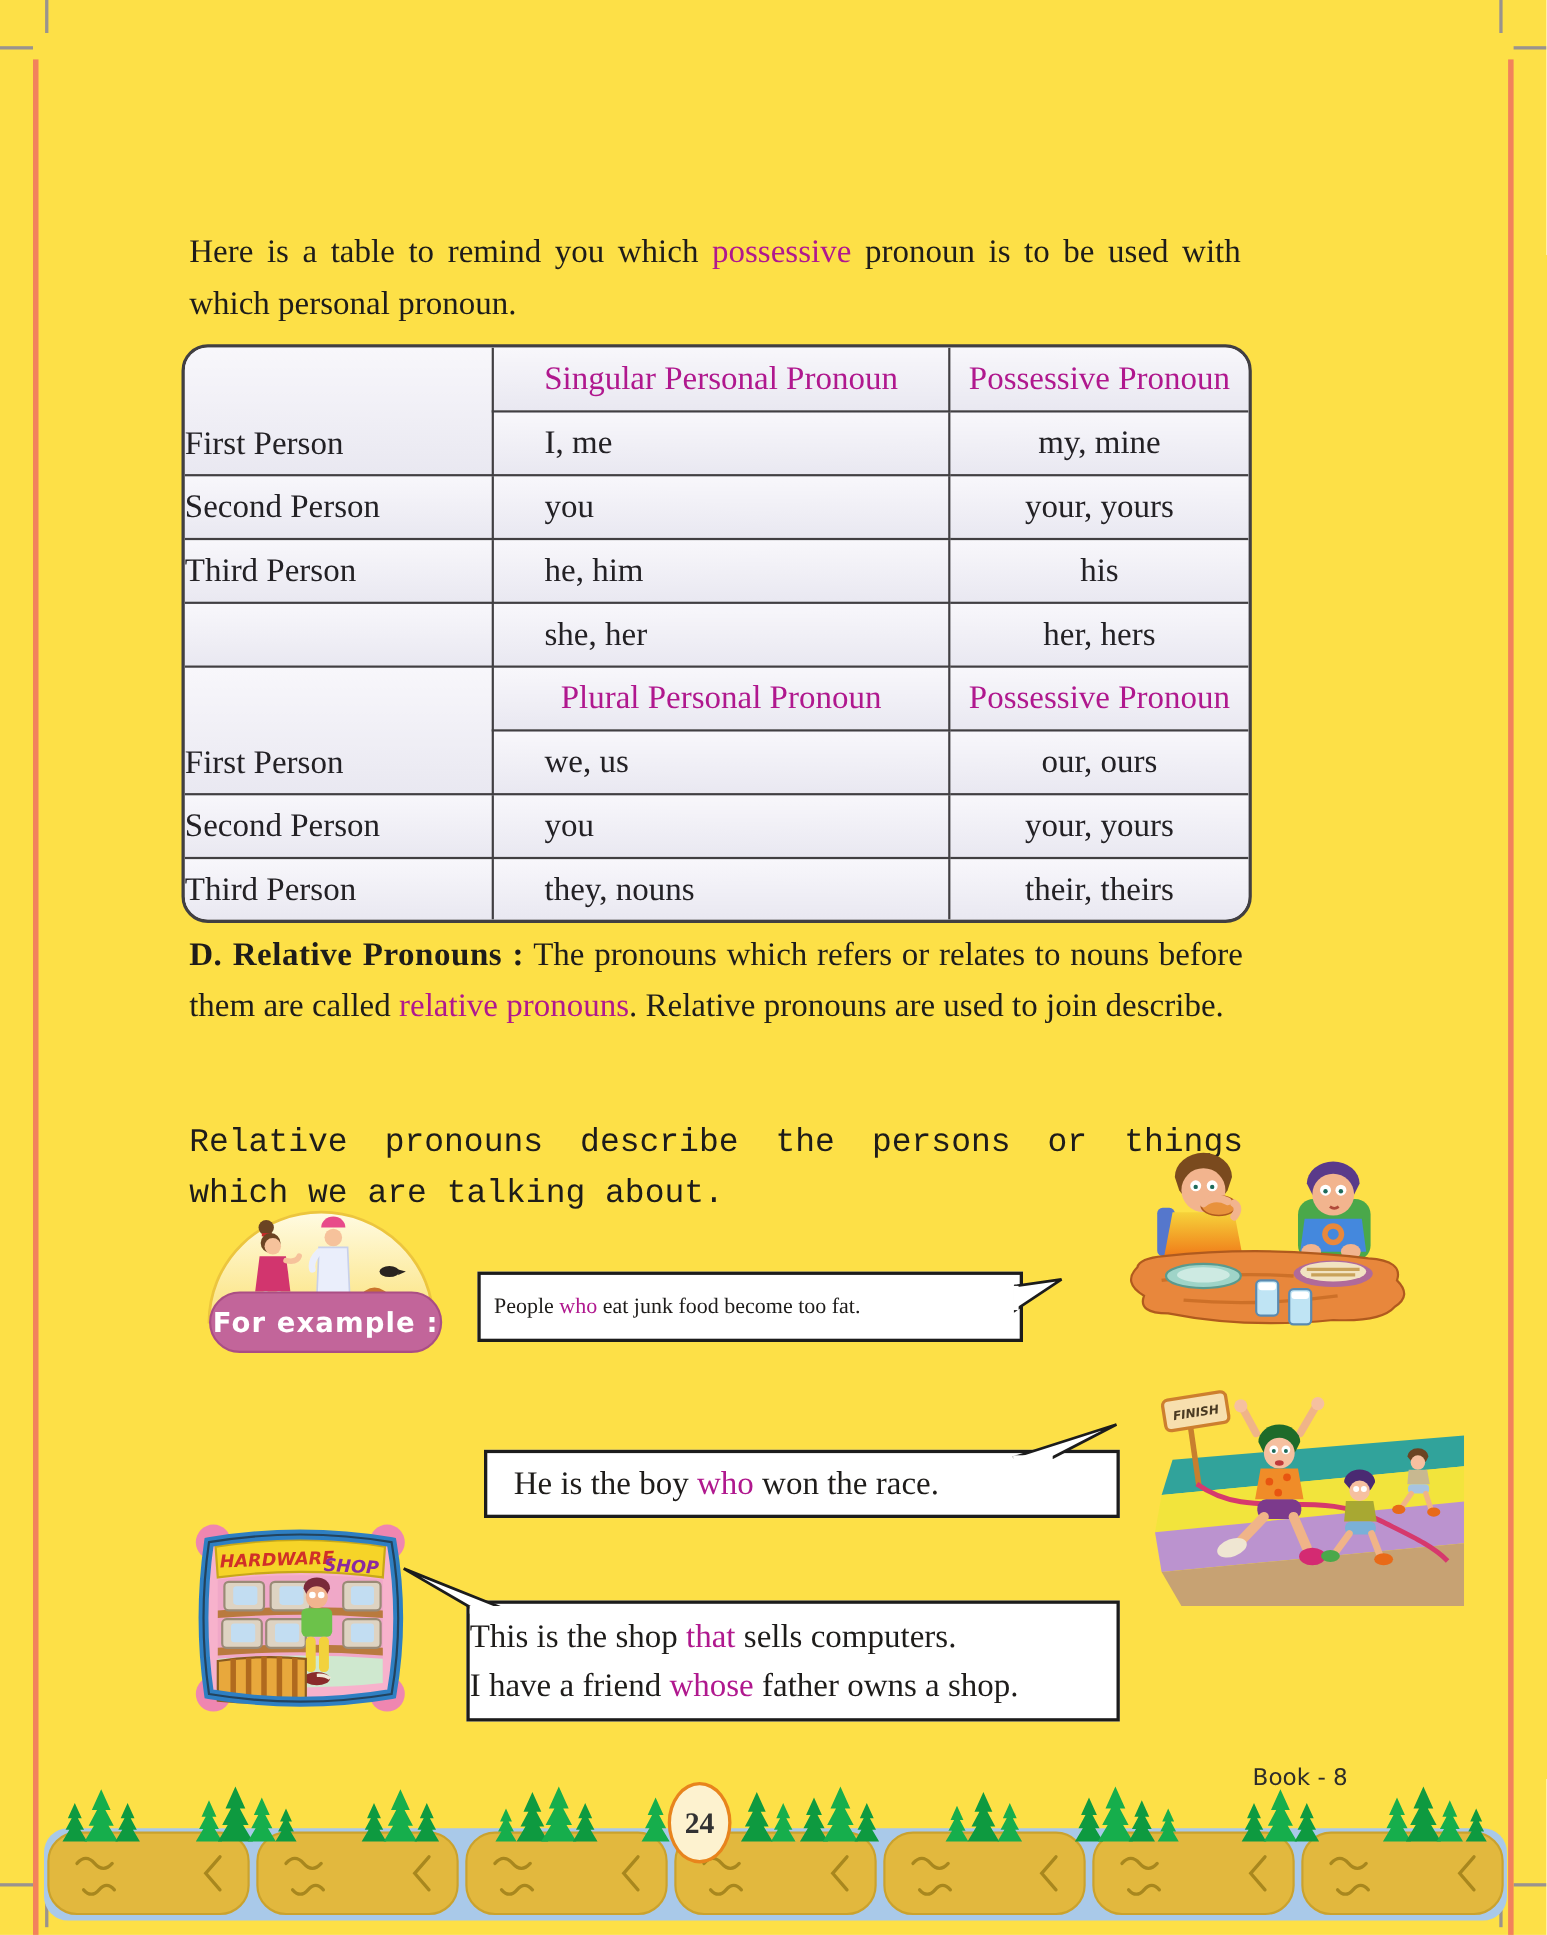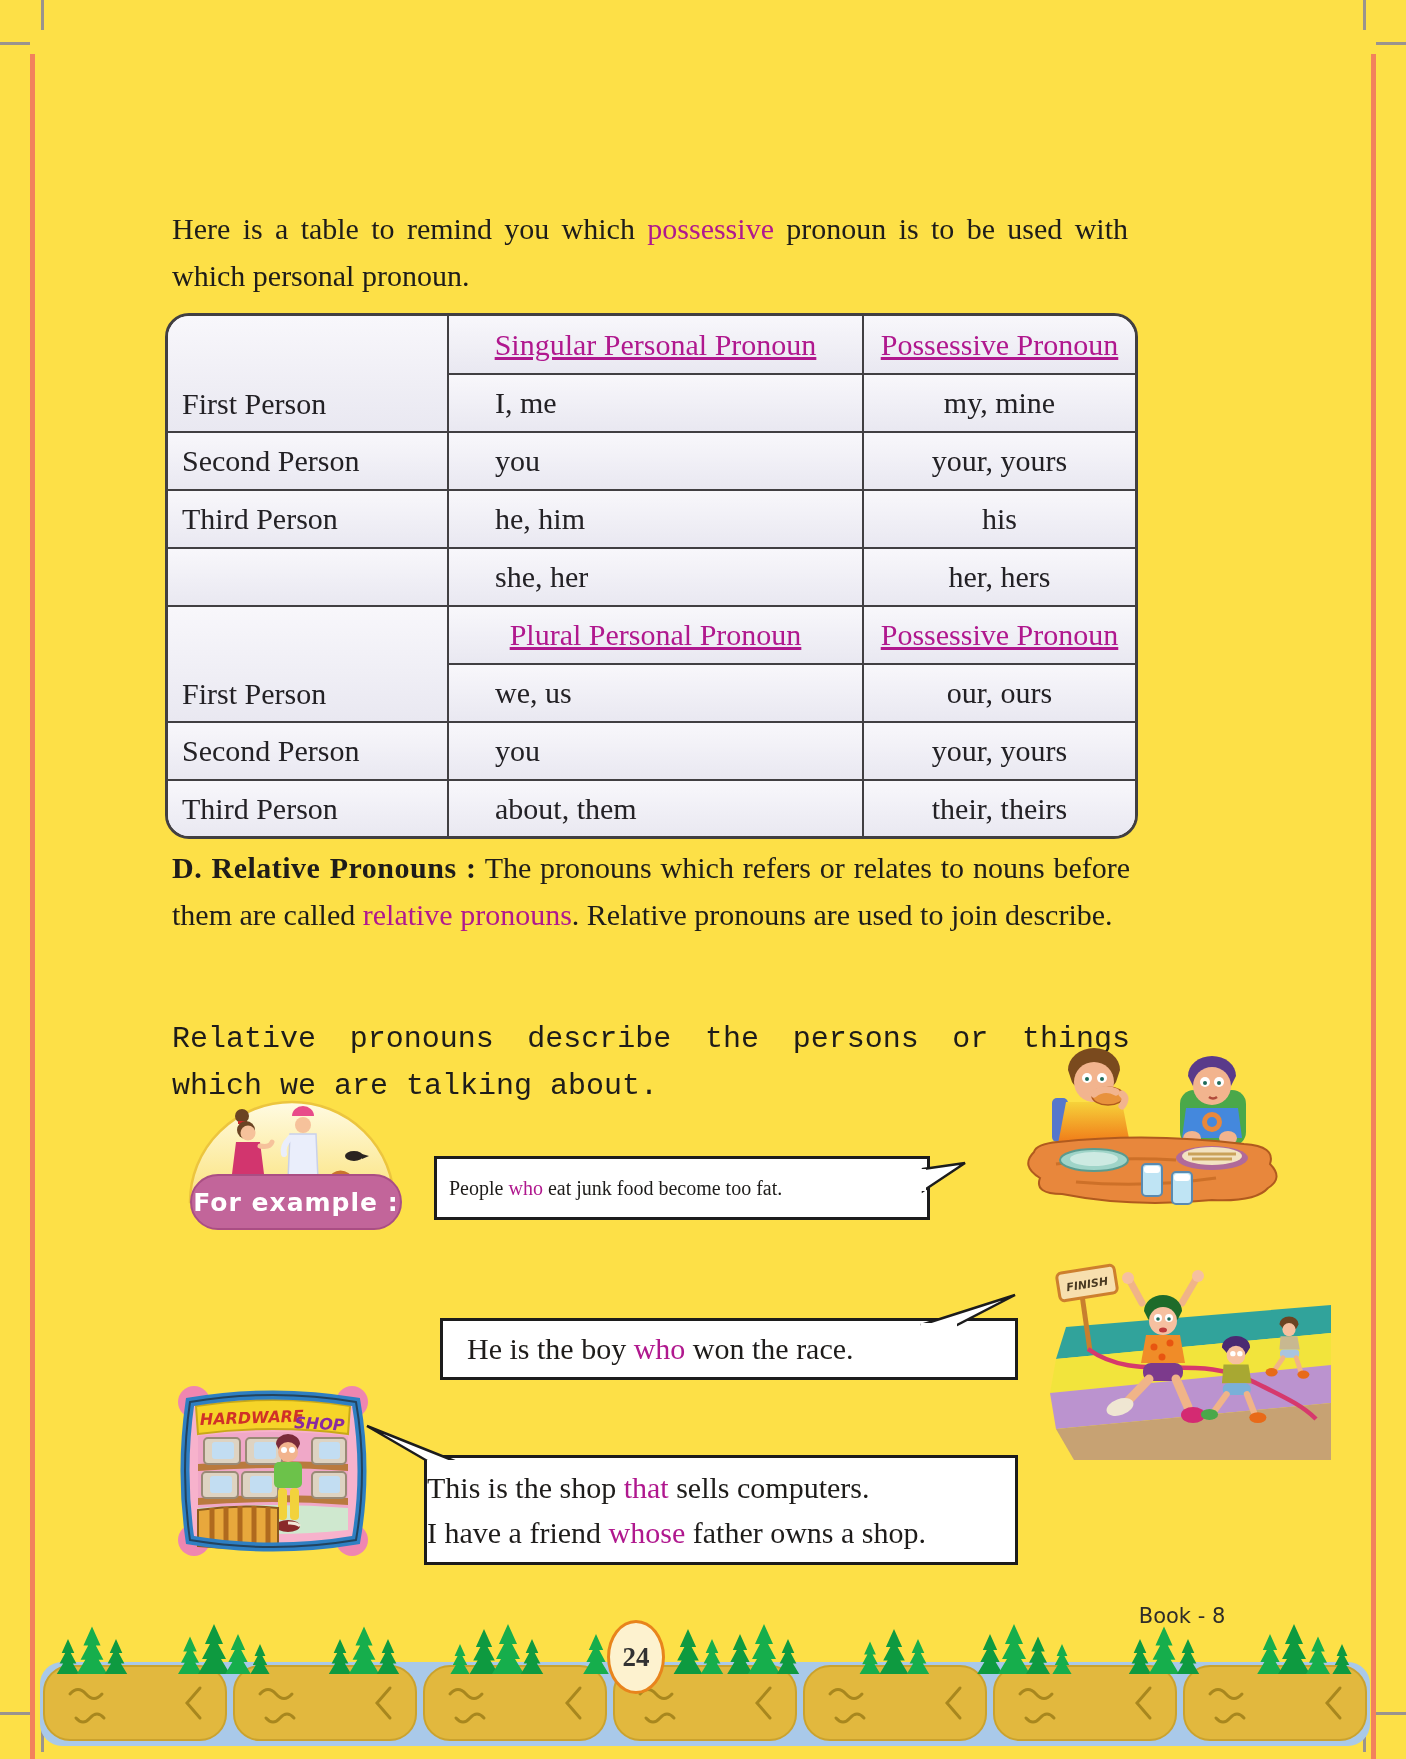--- a/index.html
+++ b/index.html
@@ -12,22 +12,22 @@
   
   .cmark{position:absolute;background:#9a938e;}
   
   .edge{position:absolute;top:54px;height:1705px;width:5px;background:#f2825c;}
   
   .tablewrap{left:165px;top:313px;width:967px;height:520px;border:3px solid #413f42;
              border-radius:24px;overflow:hidden;background:#efeef5;}
   table.pron{width:100%;height:100%;border-collapse:collapse;font-size:30px;color:#232125;}
   .pron td,.pron th{border:2px solid #413f42;font-weight:normal;padding:0;
                     background:linear-gradient(180deg,#f8f7fb 0%,#e9e8f1 100%);}
-  .pron .hd{color:#b0188e;text-align:center;text-decoration:underline;}
-  .pron .pc{padding-left:14px;text-align:left;}
+  .pron .hd{color:#b0188e;text-align:center;}
+  .pron .pc{text-align:left;}
   .pron .v2{padding-left:46px;text-align:left;}
   .pron .v3{text-align:center;}
   .pron .bb{vertical-align:bottom;padding-bottom:10px;}
   .pron .nt{border-top:none;} .pron .nb{border-bottom:none;}
   .pron .nl{border-left:none;} .pron .nr{border-right:none;}
   
   .hl-green{position:relative;font-weight:bold;letter-spacing:.5px;}
   .hl-green::before{content:"";position:absolute;left:-8px;right:-10px;bottom:-7px;height:16px;
                     background:#8cc63e;border-radius:2px;z-index:-1;}
   
@@ -110,21 +110,21 @@
         <td class="v2">we, us</td>
         <td class="v3 nr">our, ours</td>
       </tr>
       <tr style="height:58px;">
         <td class="pc nl">Second Person</td>
         <td class="v2">you</td>
         <td class="v3 nr">your, yours</td>
       </tr>
       <tr>
         <td class="pc nl nb">Third Person</td>
-        <td class="v2 nb">about, them</td>
+        <td class="v2 nb">they, nouns</td>
         <td class="v3 nr nb">their, theirs</td>
       </tr>
     </tbody>
       </table>
   </div>
 
   <p class="book abs" style="left:172px;top:844px;width:958px;line-height:47px;">
     <span class="hl-green">D. Relative Pronouns :</span><span> The pronouns which refers or relates to nouns before them are called </span><span class="magenta">relative pronouns</span><span>. Relative pronouns are used to join describe.</span>
   </p>
 

